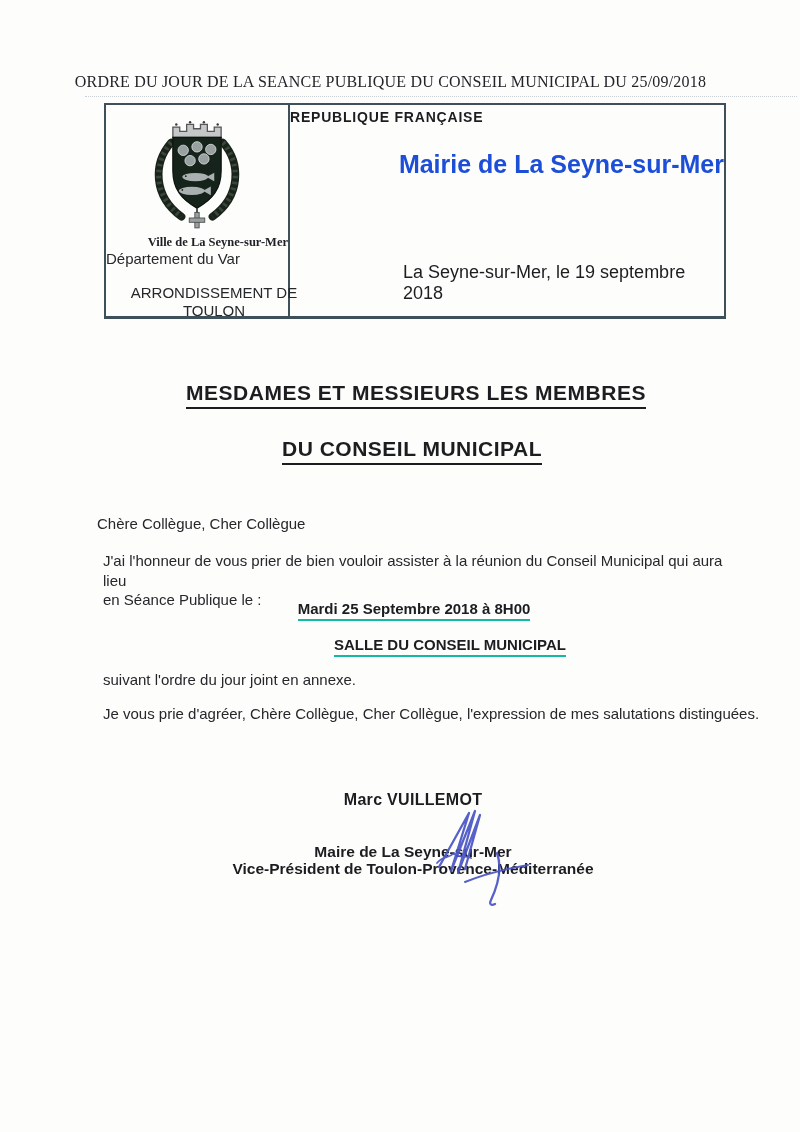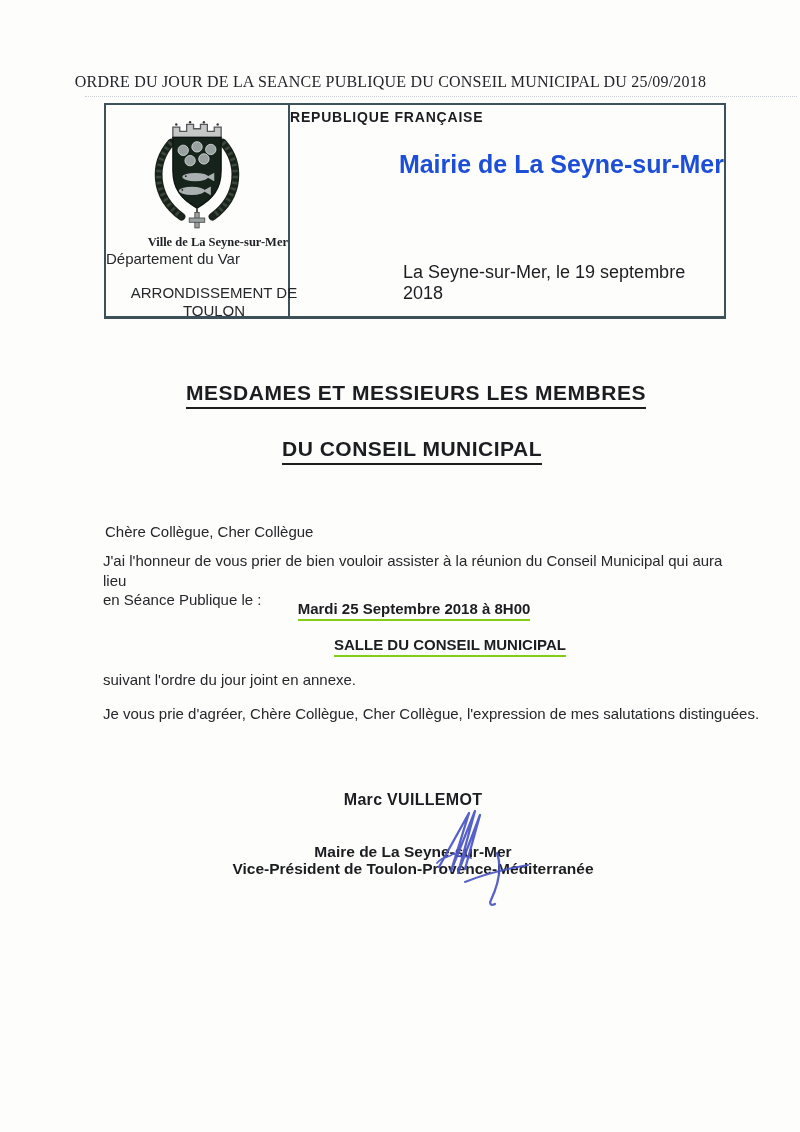--- a/index.html
+++ b/index.html
@@ -43,25 +43,25 @@
   .center-row{left:0;width:800px;text-align:center;white-space:nowrap;}
   .recipient{font-weight:bold;font-size:21px;letter-spacing:0.5px;color:#1c1d20;}
   .recipient .u{border-bottom:2.5px solid #1d1d1f;padding-bottom:2px;display:inline-block;}
   .r1{top:381px;padding-left:16px;}
   .r2{top:437px;}
   .shift12{position:relative;left:12px;}
   .shift14{position:relative;left:14px;}
   .shift13{position:relative;left:13px;}
   
   .body-text{font-size:15px;color:#26272b;}
-  .salutation{top:515px;left:105px;margin-top:8px;}
+  .salutation{top:515px;left:97px;}
   .para1{top:551px;left:103px;width:640px;line-height:19.5px;}
   .para1 span{display:block;}
   .meet{font-weight:bold;font-size:15px;color:#1c1d20;}
-  .meet .u{border-bottom:2px solid #84cc16;padding-bottom:1.5px;display:inline-block;}
+  .meet .u{border-bottom:2px solid #14b8a6;padding-bottom:1.5px;display:inline-block;}
   .m1{top:600px;}
   .m2{top:636px;margin-left:36px;}
   .suivant{top:671px;left:103px;}
   .closing{top:705px;left:103px;}
   
   .sig-name{top:791px;font-weight:bold;font-size:16px;letter-spacing:0.3px;color:#1c1d20;}
   .sig-title1{top:843px;font-weight:bold;font-size:15.5px;color:#1c1d20;}
   .sig-title2{top:860px;font-weight:bold;font-size:15.5px;color:#1c1d20;}
   .sig-ink{top:803px;left:425px;}
 </style>

